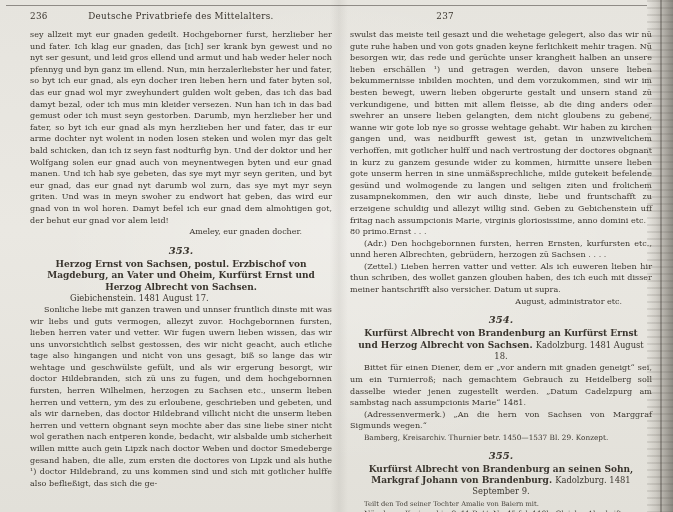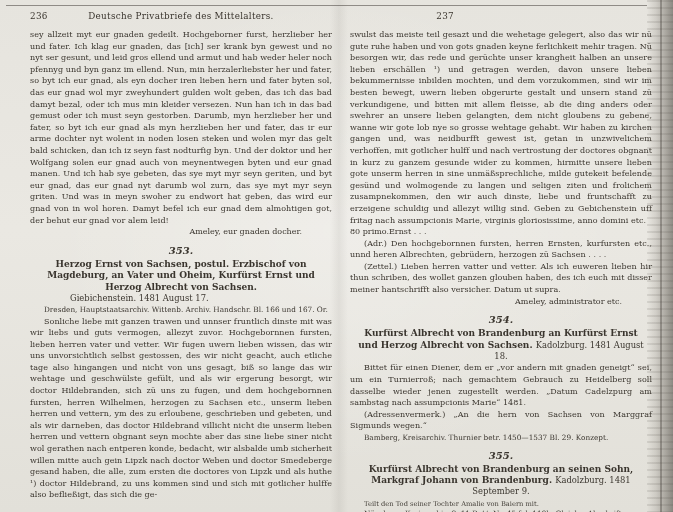--- a/index.html
+++ b/index.html
@@ -53,39 +53,38 @@
       <span class="title">Deutsche Privatbriefe des Mittelalters.</span>
       <span class="num"></span>
     </div>
 
     <div class="body-text">sey allzeit myt eur gnaden gedeilt. Hochgeborner furst, herzlieber her und fater. Ich klag eur gnaden, das [ich] ser krank byn gewest und no nyt ser gesunt, und leid gros ellend und armut und hab weder heler noch pfennyg und byn ganz im ellend. Nun, min herzalerliebster her und fater, so byt ich eur gnad, als eyn docher iren lieben hern und fater byten sol, das eur gnad wol myr zweyhundert gulden wolt geben, das ich das bad damyt bezal, oder ich mus min kleider versezen. Nun han ich in das bad gemust oder ich must seyn gestorben. Darumb, myn herzlieber her und fater, so byt ich eur gnad als myn herzlieben her und fater, das ir eur arme dochter nyt wolent in noden losen steken und wolen myr das gelt bald schicken, dan ich iz seyn fast nodturfig byn. Und der doktor und her Wolfgang solen eur gnad auch von meynentwegen byten und eur gnad manen. Und ich hab sye gebeten, das sye myt myr seyn geriten, und byt eur gnad, das eur gnad nyt darumb wol zurn, das sye myt myr seyn griten. Und was in meyn swoher zu endwort hat geben, das wird eur gnad von in wol horen. Damyt befel ich eur gnad dem almohtigen got, der behut eur gnad vor alem leid!</div>
     <div class="sig">Ameley, eur gnaden docher.</div>
 
     <div class="section-no">353.</div>
     <div class="section-title">Herzog Ernst von Sachsen, postul. Erzbischof von Magdeburg, an Vater und Oheim, Kurfürst Ernst und Herzog Albrecht von Sachsen.</div>
     <div class="place-date">Giebichenstein.   1481 August 17.</div>
-    <div class="source-line">Dresden, Hauptstaatsarchiv.  Wittenb. Archiv.  Handschr. Bl. 166 und 167.  Or.</div>
     <div class="body-text indent">Sonliche liebe mit ganzen trawen und unnser fruntlich dinste mit was wir liebs und guts vermogen, allezyt zuvor. Hochgebornnen fursten, lieben herren vater und vetter. Wir fugen uwern lieben wissen, das wir uns unvorsichtlich selbst gestossen, des wir nicht geacht, auch etliche tage also hingangen und nicht von uns gesagt, biß so lange das wir wehtage und geschwülste gefült, und als wir ergerung besorgt, wir doctor Hildebranden, sich zü uns zu fugen, und dem hochgebornnen fursten, herren Wilhelmen, herzogen zu Sachsen etc., unserm lieben herren und vettern, ym des zu erloubene, geschrieben und gebeten, und als wir darneben, das doctor Hildebrand villicht nicht die unserm lieben herren und vettern obgnant seyn mochte aber das sine liebe siner nicht wol gerathen nach entperen konde, bedacht, wir alsbalde umb sicherheit willen mitte auch gein Lipzk nach doctor Weben und doctor Smedeberge gesand haben, die alle, zum ersten die doctores von Lipzk und als huthe ¹) doctor Hildebrand, zu uns kommen sind und sich mit gotlicher hulffe also befließigt, das sich die ge-</div>
 
   </div>
 
   <div class="page page-right">
     <div class="running-header">
       <span class="num"></span>
       <span class="num right">237</span>
     </div>
 
     <div class="body-text">swulst das meiste teil gesazt und die wehetage gelegert, also das wir nü gute ruhe haben und von gots gnaden keyne ferlichkeit mehir tragen. Nü besorgen wir, das rede und gerüchte unser krangheit halben an unsere lieben erschällen ¹) und getragen werden, davon unsere lieben bekummernisse inbilden mochten, und dem vorzukommen, sind wir im besten bewegt, uwern lieben obgerurte gestalt und unsern stand zü verkundigene, und bitten mit allem fleisse, ab die ding anders oder swehrer an unsere lieben gelangten, dem nicht gloubens zu gebene, wanne wir gote lob nye so grosse wehtage gehabt. Wir haben zu kirchen gangen und, was neidburfft gewest ist, getan in unzwivelichem verhoffen, mit gotlicher hulff und nach vertrostung der doctores obgnant in kurz zu ganzem gesunde wider zu kommen, hirmitte unsere lieben gote unserm herren in sine unmäßsprechliche, milde gutekeit befelende gesünd und wolmogende zu langen und seligen ziten und frolichem zusampnekommen, den wir auch dinste, liebe und fruntschafft zu erzeigene schuldig und allezyt willig sind. Geben zu Gebichenstein uff fritag nach assumpcionis Marie, virginis gloriosissime, anno domini etc.</div>
     <div class="sig-row">
       <span>80 primo.</span>
       <span>Ernst . . .</span>
     </div>
     <div class="body-text indent">(Adr.) Den hochgebornnen fursten, herren Ernsten, kurfursten etc., unnd heren Albrechten, gebrüdern, herzogen zü Sachsen . . . .</div>
     <div class="body-text indent">(Zettel.) Lieben herren vatter und vetter. Als ich euweren lieben hir thun schriben, des wollet ganzen glouben haben, des ich euch mit disser meiner hantschrifft also versicher. Datum ut supra.</div>
-    <div class="sig">Ameley, administrator etc.</div>
+    <div class="sig">August, administrator etc.</div>
 
     <div class="section-no">354.</div>
     <div class="section-title">
       <span>Kurfürst Albrecht von Brandenburg an Kurfürst Ernst und Herzog Albrecht von Sachsen.</span>
       <span class="pd">Kadolzburg.   1481 August 18.</span>
     </div>
     <div class="body-text indent">Bittet für einen Diener, dem er „vor andern mit gnaden geneigt“ sei, um ein Turnierroß; nach gemachtem Gebrauch zu Heidelberg soll dasselbe wieder jenen zugestellt werden. „Datum Cadelzpurg am sambstag nach assumpcionis Marie“ 1481.</div>
     <div class="body-text indent">(Adressenvermerk.) „An die hern von Sachsen von Marggraf Sigmunds wegen.“</div>
     <div class="source-line">Bamberg, Kreisarchiv.  Thurnier betr. 1450—1537 Bl. 29.  Konzept.</div>
 

